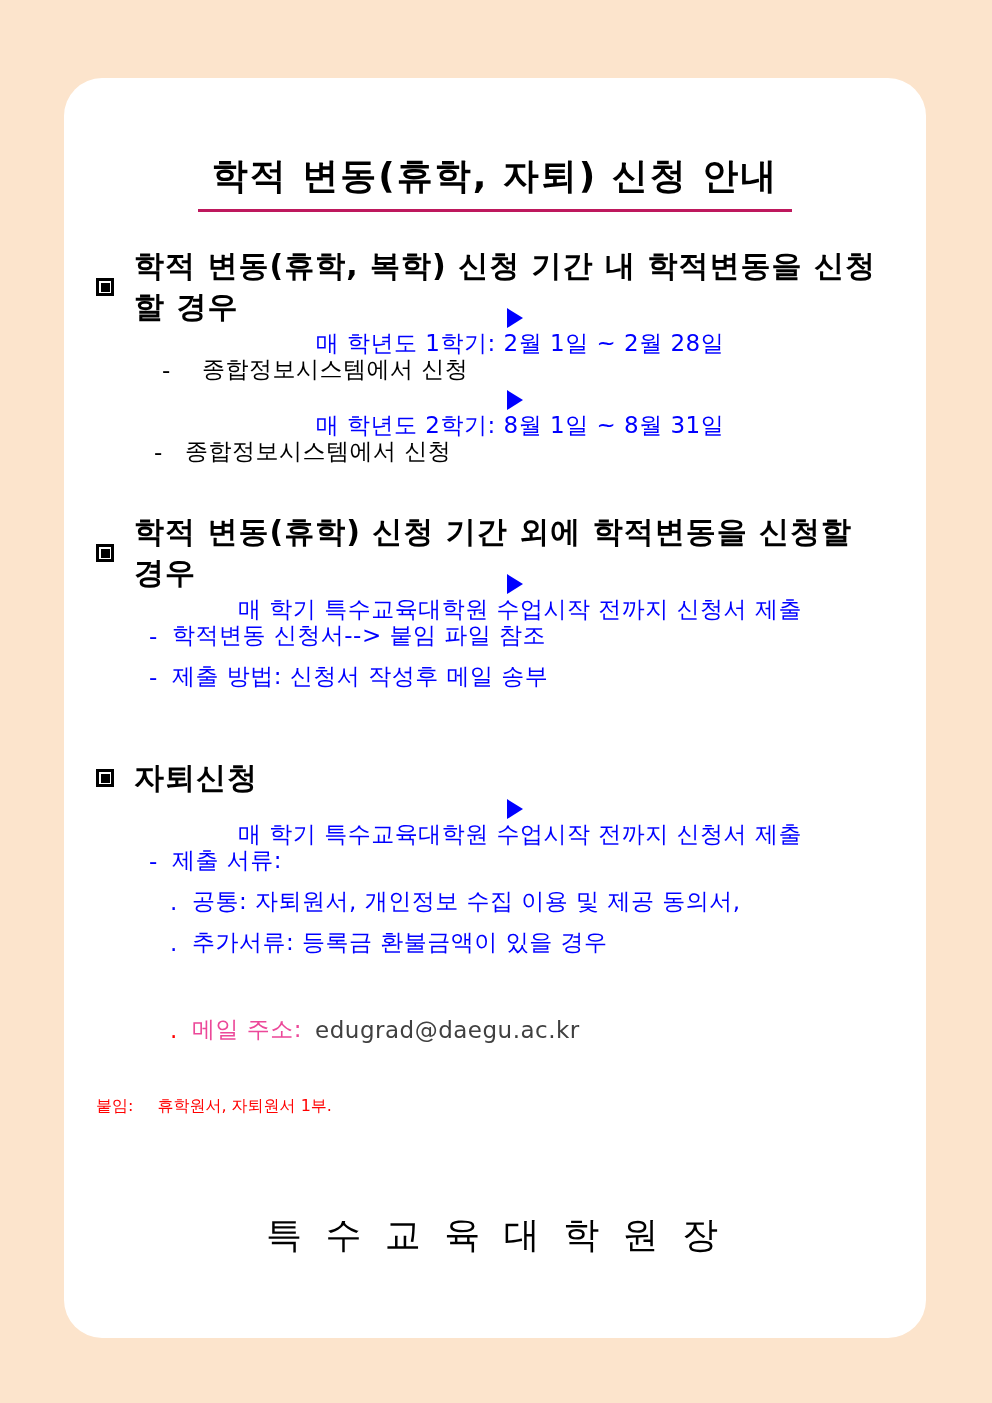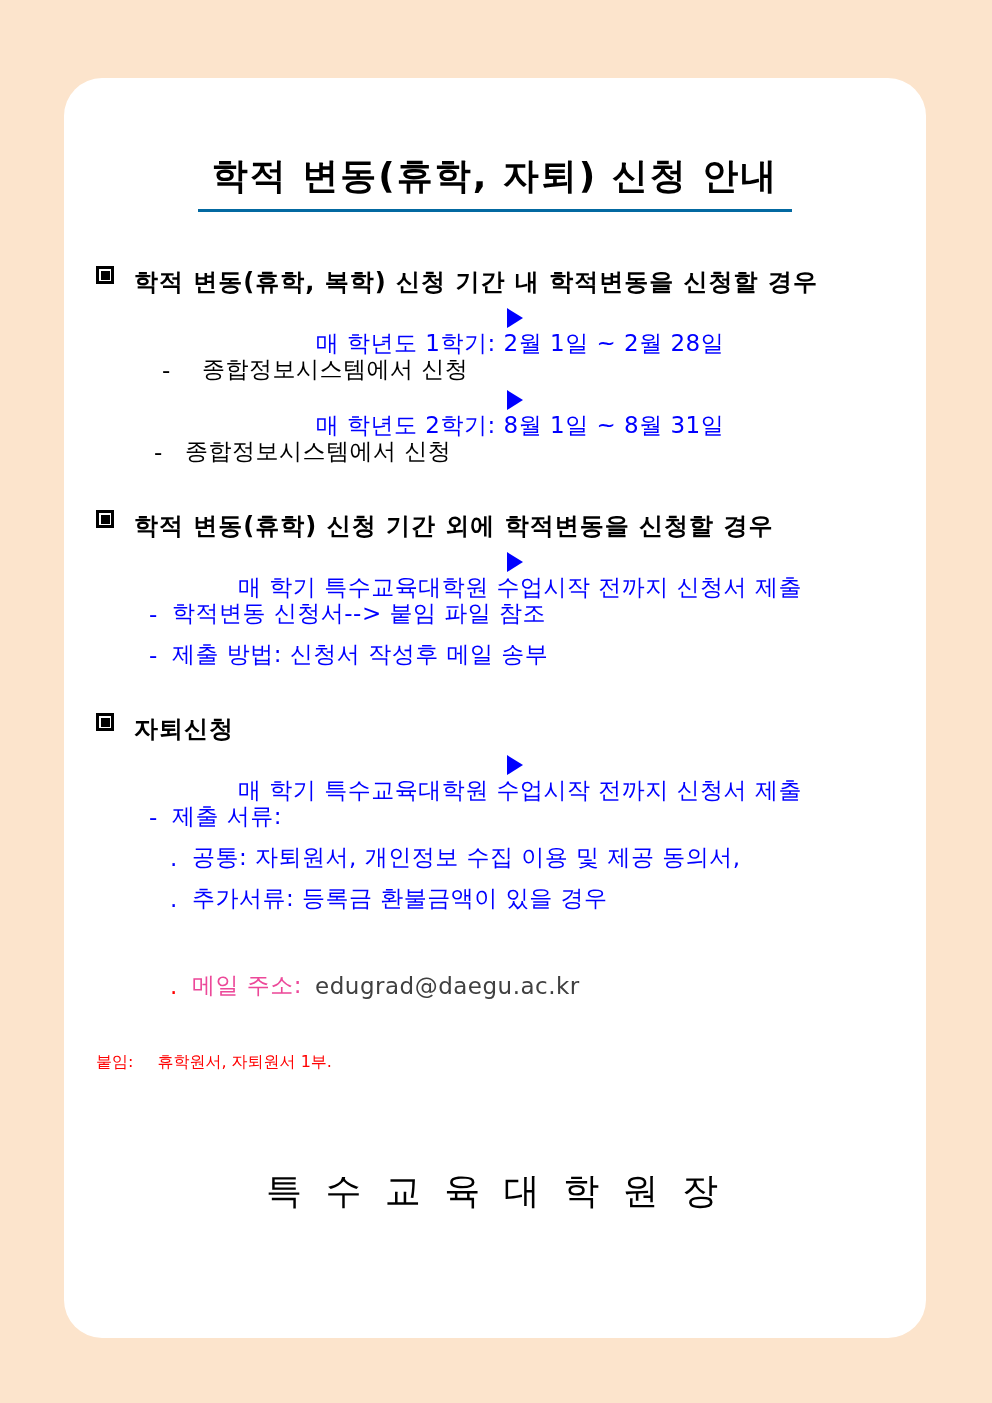--- a/index.html
+++ b/index.html
@@ -26,32 +26,33 @@
   }
 
   .doc-title {
     width: max-content;
     margin: 0 auto;
     font-size: 36px;
     font-weight: bold;
     color: #000000;
     letter-spacing: 2px;
     padding: 0 14px 8px 14px;
-    border-bottom: 3px solid #0369a1;
+    border-bottom: 3px solid #be185d;
     white-space: pre;
     text-align: center;
   }
 
   .sections { margin-top: 54px; }
-  .doc-section + .doc-section { margin-top: 38px; }
+  .doc-section + .doc-section { margin-top: 60px; }
 
   .section-heading {
     display: flex;
+    align-items: center;
     height: 42px;
-    font-size: 24px;
+    font-size: 30px;
     font-weight: bold;
     color: #000000;
     letter-spacing: 1px;
   }
   .sq-icon {
     flex: 0 0 auto;
     width: 18px;
     height: 18px;
     border: 3px solid #000000;
     margin-right: 20px;

